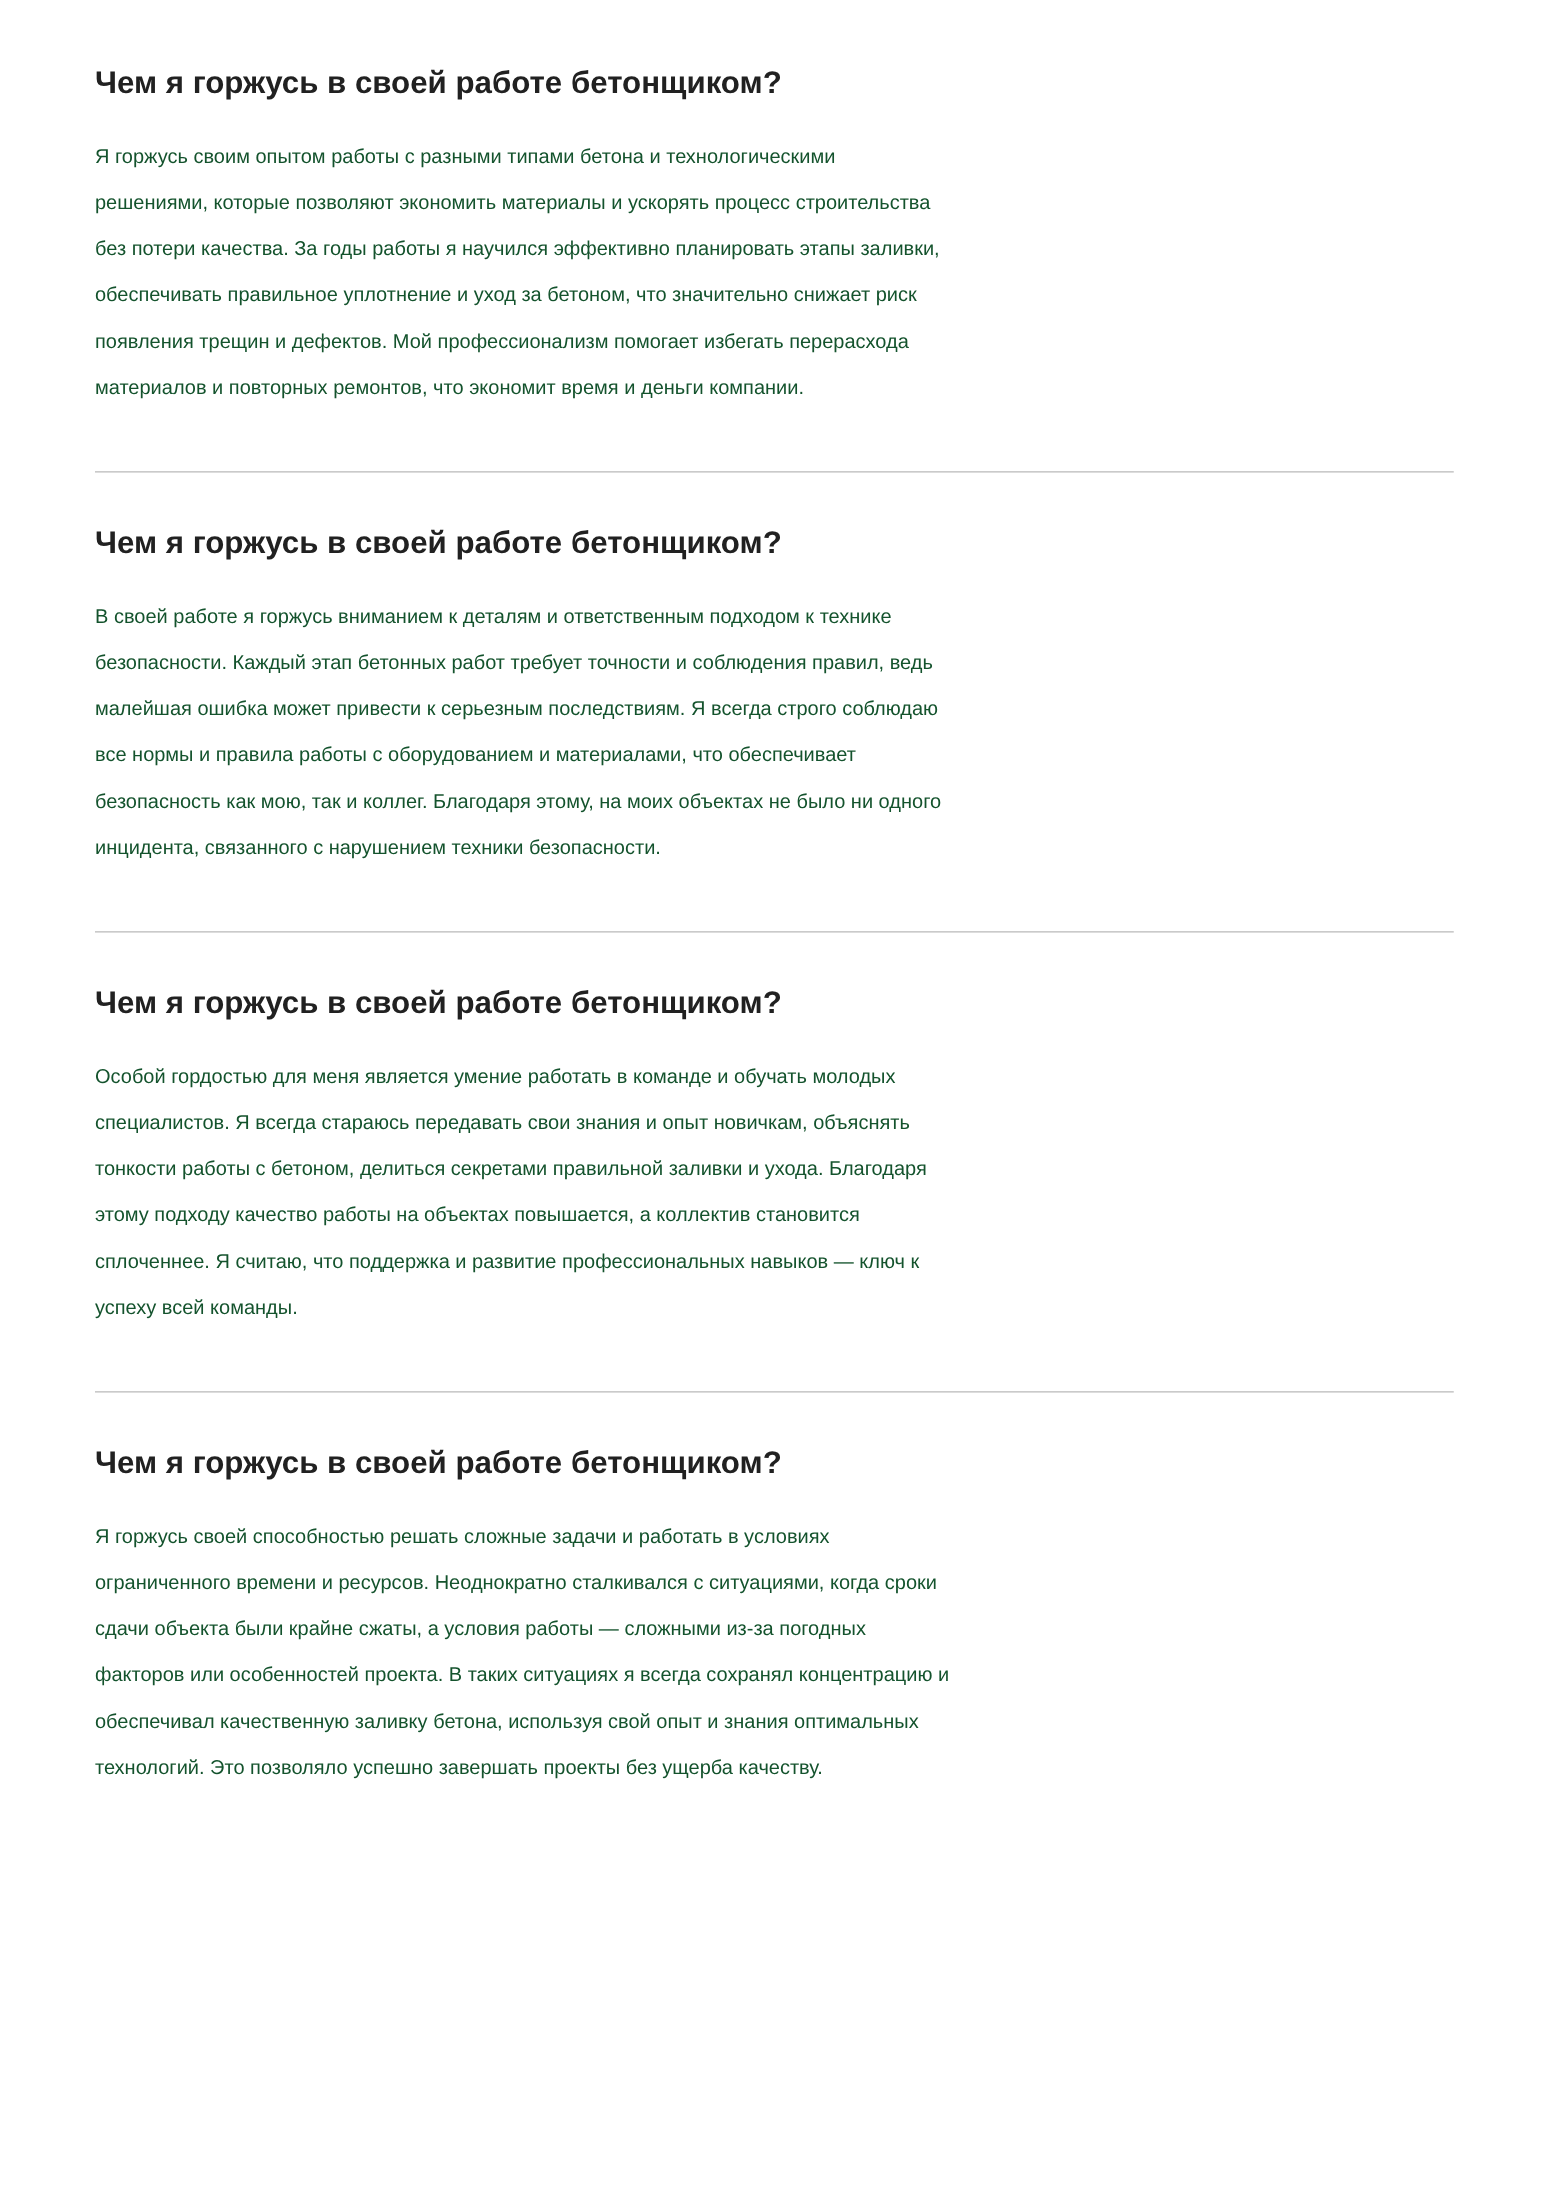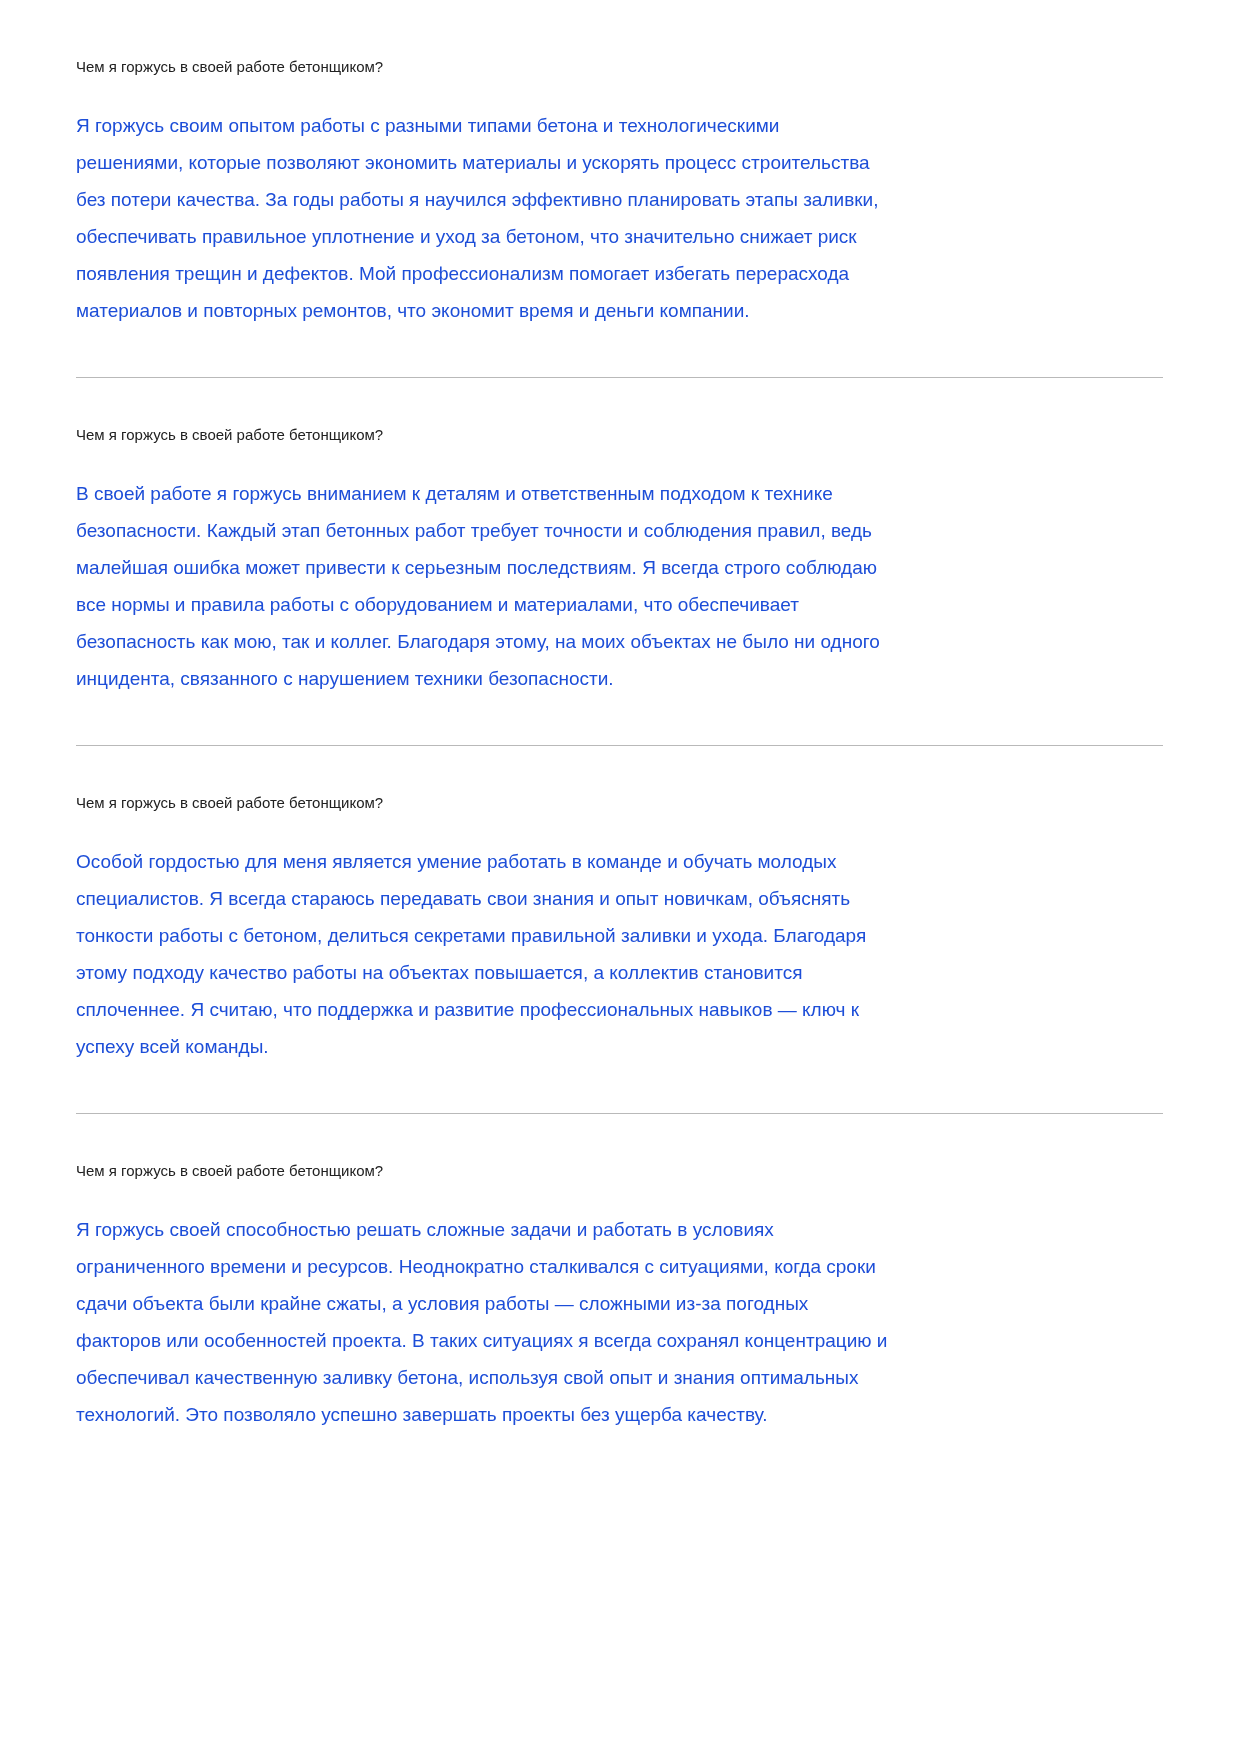--- a/index.html
+++ b/index.html
@@ -10,30 +10,30 @@
     margin: 0 auto;
     background: #ffffff;
     font-family: "Liberation Sans", "DejaVu Sans", sans-serif;
     color: #2f2f2f;
   }
   .page {
     padding: 52px 76px 40px 76px;
   }
   .qa-section { }
   .question-heading {
-    font-size: 15px;
+    font-size: 25px;
     line-height: 29px;
-    font-weight: 400;
+    font-weight: 700;
     color: #212121;
     margin: 0 0 26px 0;
   }
   .answer-paragraph {
-    font-size: 19px;
+    font-size: 16px;
     line-height: 37px;
-    color: #1d4ed8;
+    color: #14532d;
     white-space: pre-line;
     margin: 0;
     max-width: 1087px;
   }
   .section-divider {
     border: none;
     border-top: 1px solid #b9b9b9;
     height: 0;
     margin: 48px 0 42px 0;
   }

